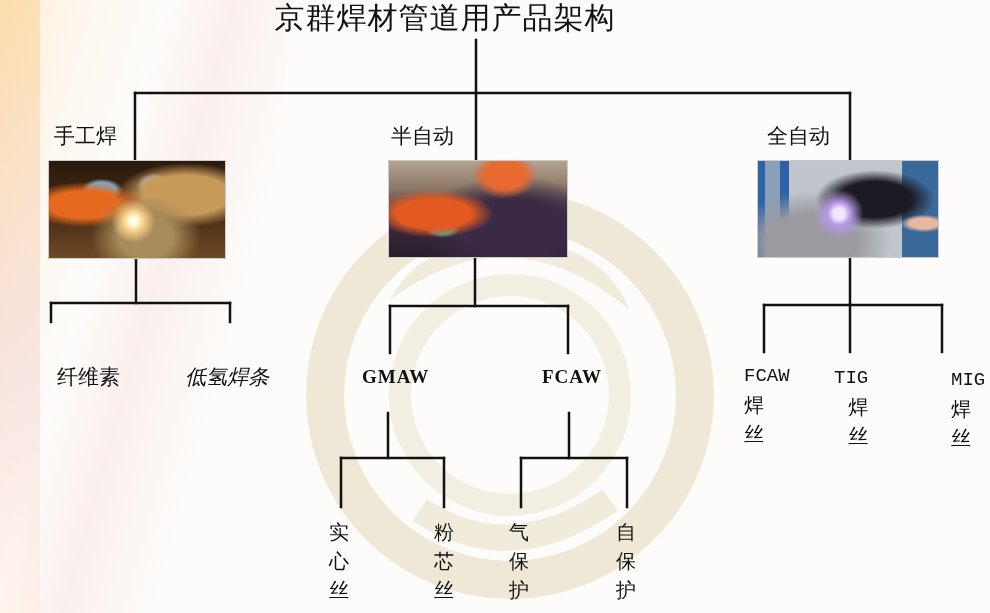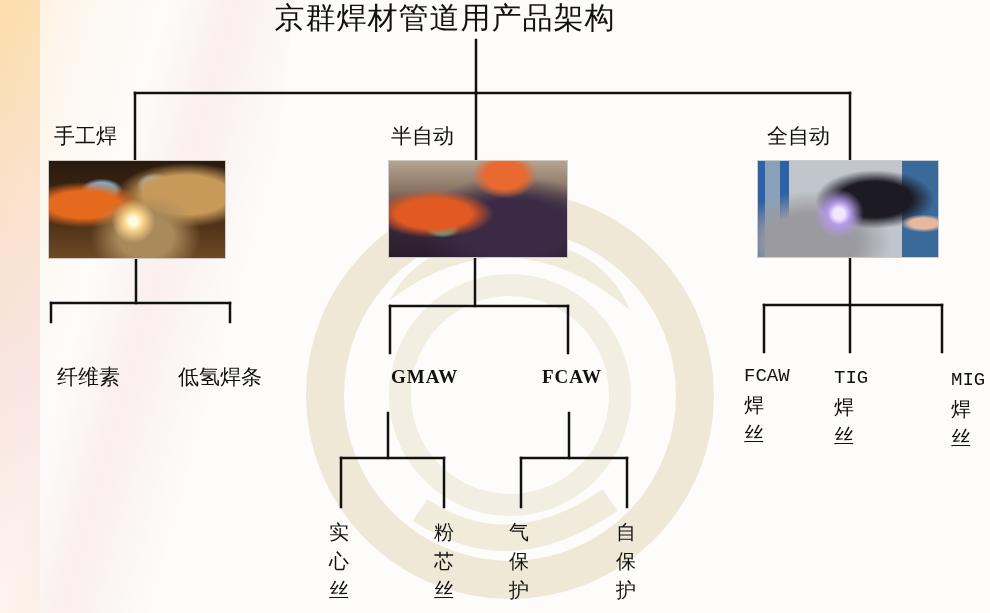--- a/index.html
+++ b/index.html
@@ -125,23 +125,23 @@
 
 <div class="label" style="left:54px; top:122px;">手工焊</div>
 <div class="label" style="left:391px; top:122px;text-align:center;">半自动</div>
 <div class="label" style="left:767px; top:122px;font-family:Liberation Serif, serif;">全自动</div>
 
 <div class="photo ph-manual" style="left:48px; top:160px; width:176px; height:97px;"></div>
 <div class="photo ph-semi" style="left:388px; top:160px; width:178px; height:96px;"></div>
 <div class="photo ph-auto" style="left:757px; top:160px; width:180px; height:96px;"></div>
 
 <div class="label" style="left:17px; top:363px;margin-left:40px;">纤维素</div>
-<div class="label" style="left:178px; top:363px;">低氢焊条</div>
+<div class="label" style="left:185px; top:363px;font-style:italic;">低氢焊条</div>
 
-<div class="mono" style="left:362px; top:366px;margin-left:29px;">GMAW</div>
+<div class="mono" style="left:362px; top:366px;">GMAW</div>
 <div class="mono" style="left:542px; top:366px;">FCAW</div>
 
 <div class="vtext" style="left:327px; top:518px;">
   <div>实</div>
   <div>心</div>
   <div>丝</div>
 </div>
 <div class="vtext" style="left:432px; top:518px;">
   <div>粉</div>
   <div>芯</div>
@@ -157,21 +157,21 @@
   <div>自</div>
   <div>保</div>
   <div>护</div>
 </div>
 
 <div class="vmix" style="left:744px; top:362px;">
   <span class="en">FCAW</span>
   <span class="zh">焊</span>
   <span class="zh">丝</span>
 </div>
-<div class="vmix" style="left:834px; top:364px;">
+<div class="vmix" style="left:834px; top:364px;text-align:right;">
   <span class="en">TIG</span>
   <span class="zh">焊</span>
   <span class="zh">丝</span>
 </div>
 <div class="vmix" style="left:951px; top:366px;">
   <span class="en">MIG</span>
   <span class="zh">焊</span>
   <span class="zh">丝</span>
 </div>
 

